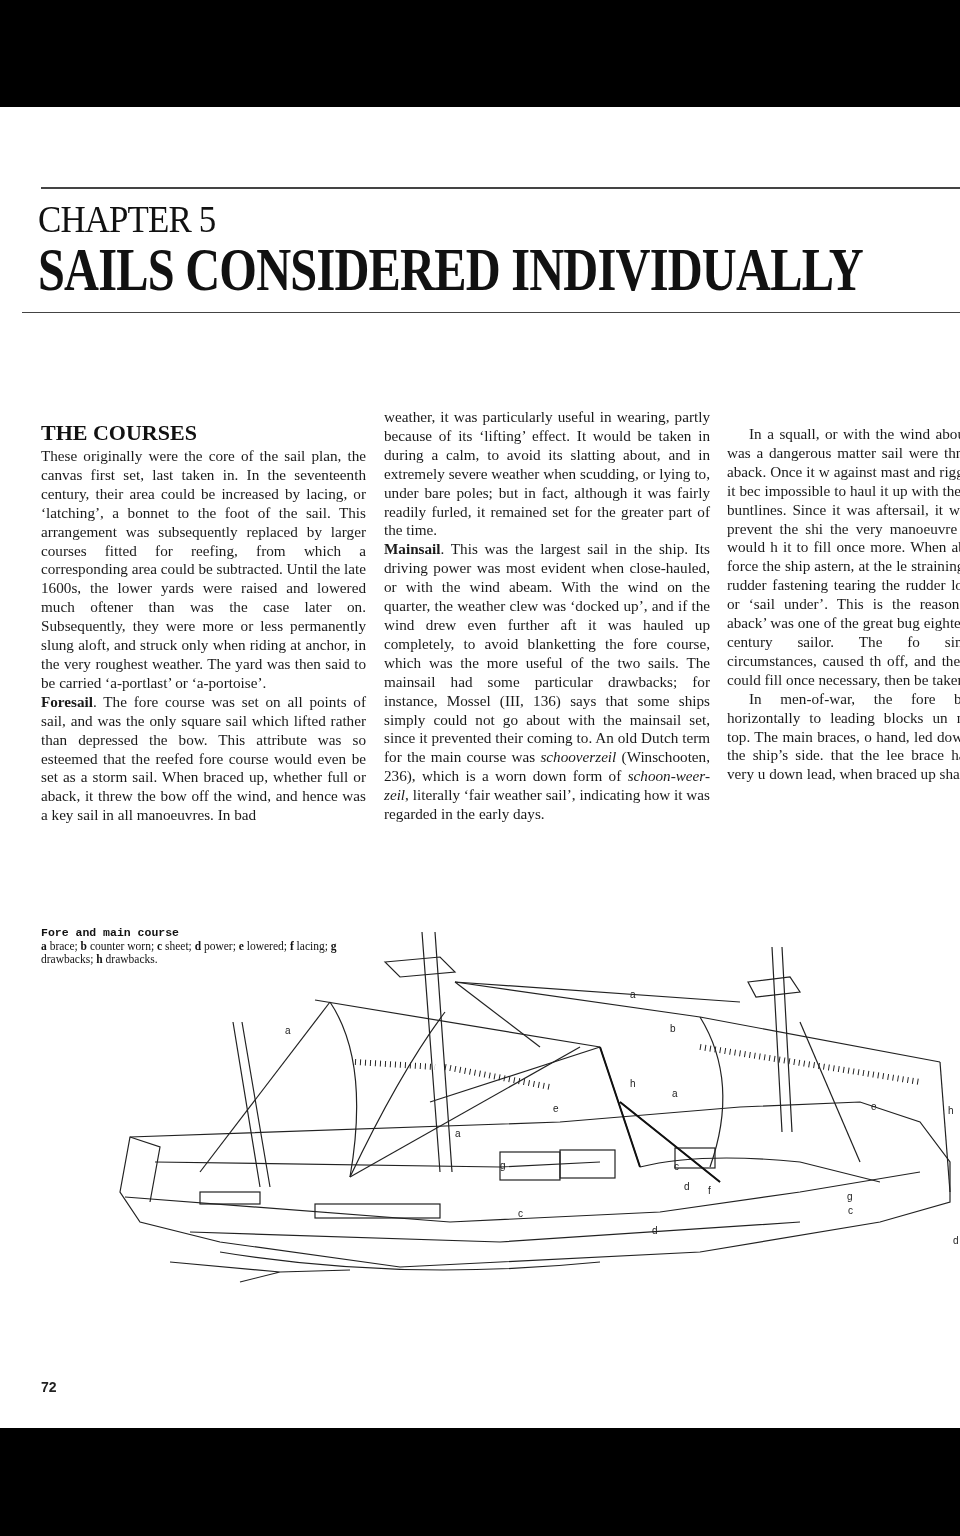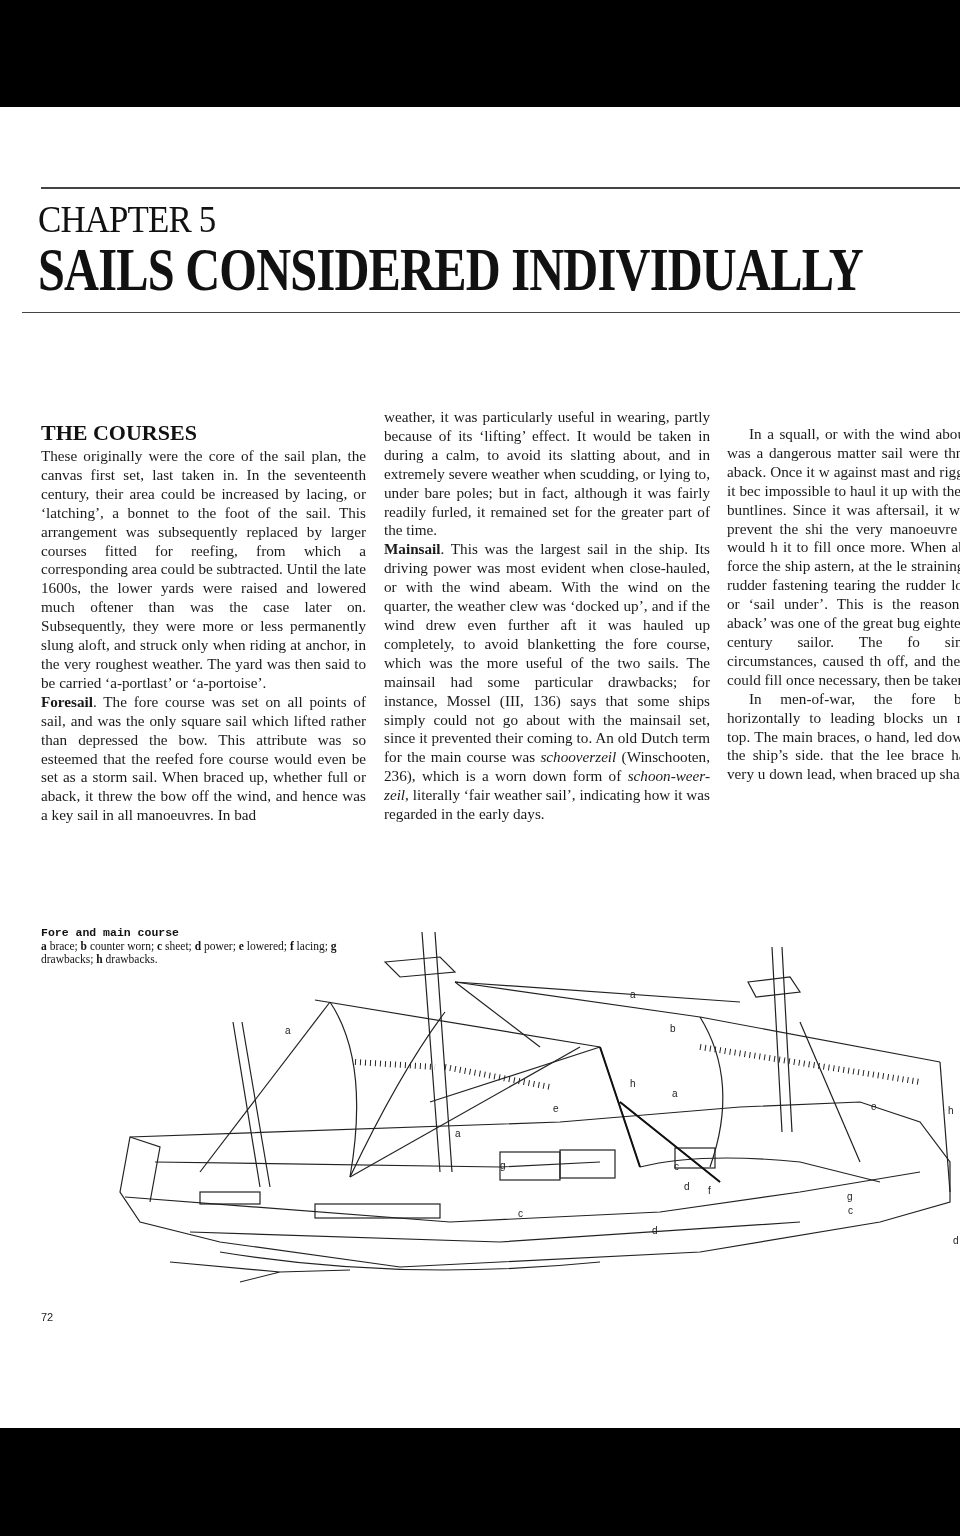--- a/index.html
+++ b/index.html
@@ -15,21 +15,21 @@
   .col p { margin:0; }
   .col .indent { text-indent:22px; }
   .col1 { left:41px; top:313px; width:325px; }
   .col2 { left:384px; top:301px; width:326px; }
   .col3 { left:727px; top:318px; width:260px; }
   .section-head { font-size:22px; line-height:26px; font-weight:bold; color:#111; margin:0 0 1px 0; text-align:left; }
   .run-head { font-weight:bold; }
   .caption { position:absolute; left:41px; top:820px; width:330px; font-size:11.5px; line-height:12.8px; color:#111; }
   .caption .cap-title { font-weight:bold;font-family:Liberation Mono, monospace; }
   .figure { position:absolute; left:100px; top:815px; width:860px; height:420px; }
-  .page-number { position:absolute; left:41px; top:1204px; font-family:"Liberation Sans", sans-serif; font-size:11px; font-weight:normal; color:#222; }
+  .page-number { position:absolute; left:41px; top:1272px; font-family:"Liberation Sans", sans-serif; font-size:14px; font-weight:bold; color:#222; }
   .fig-label { font-family:"Liberation Sans", sans-serif; font-size:10px; fill:#222; }
 </style>
 </head>
 <body>
 
 <div class="bar-top"></div>
 
 <div class="page">
   <div class="rule-top"></div>
   <div class="chapter-label">CHAPTER 5</div>

